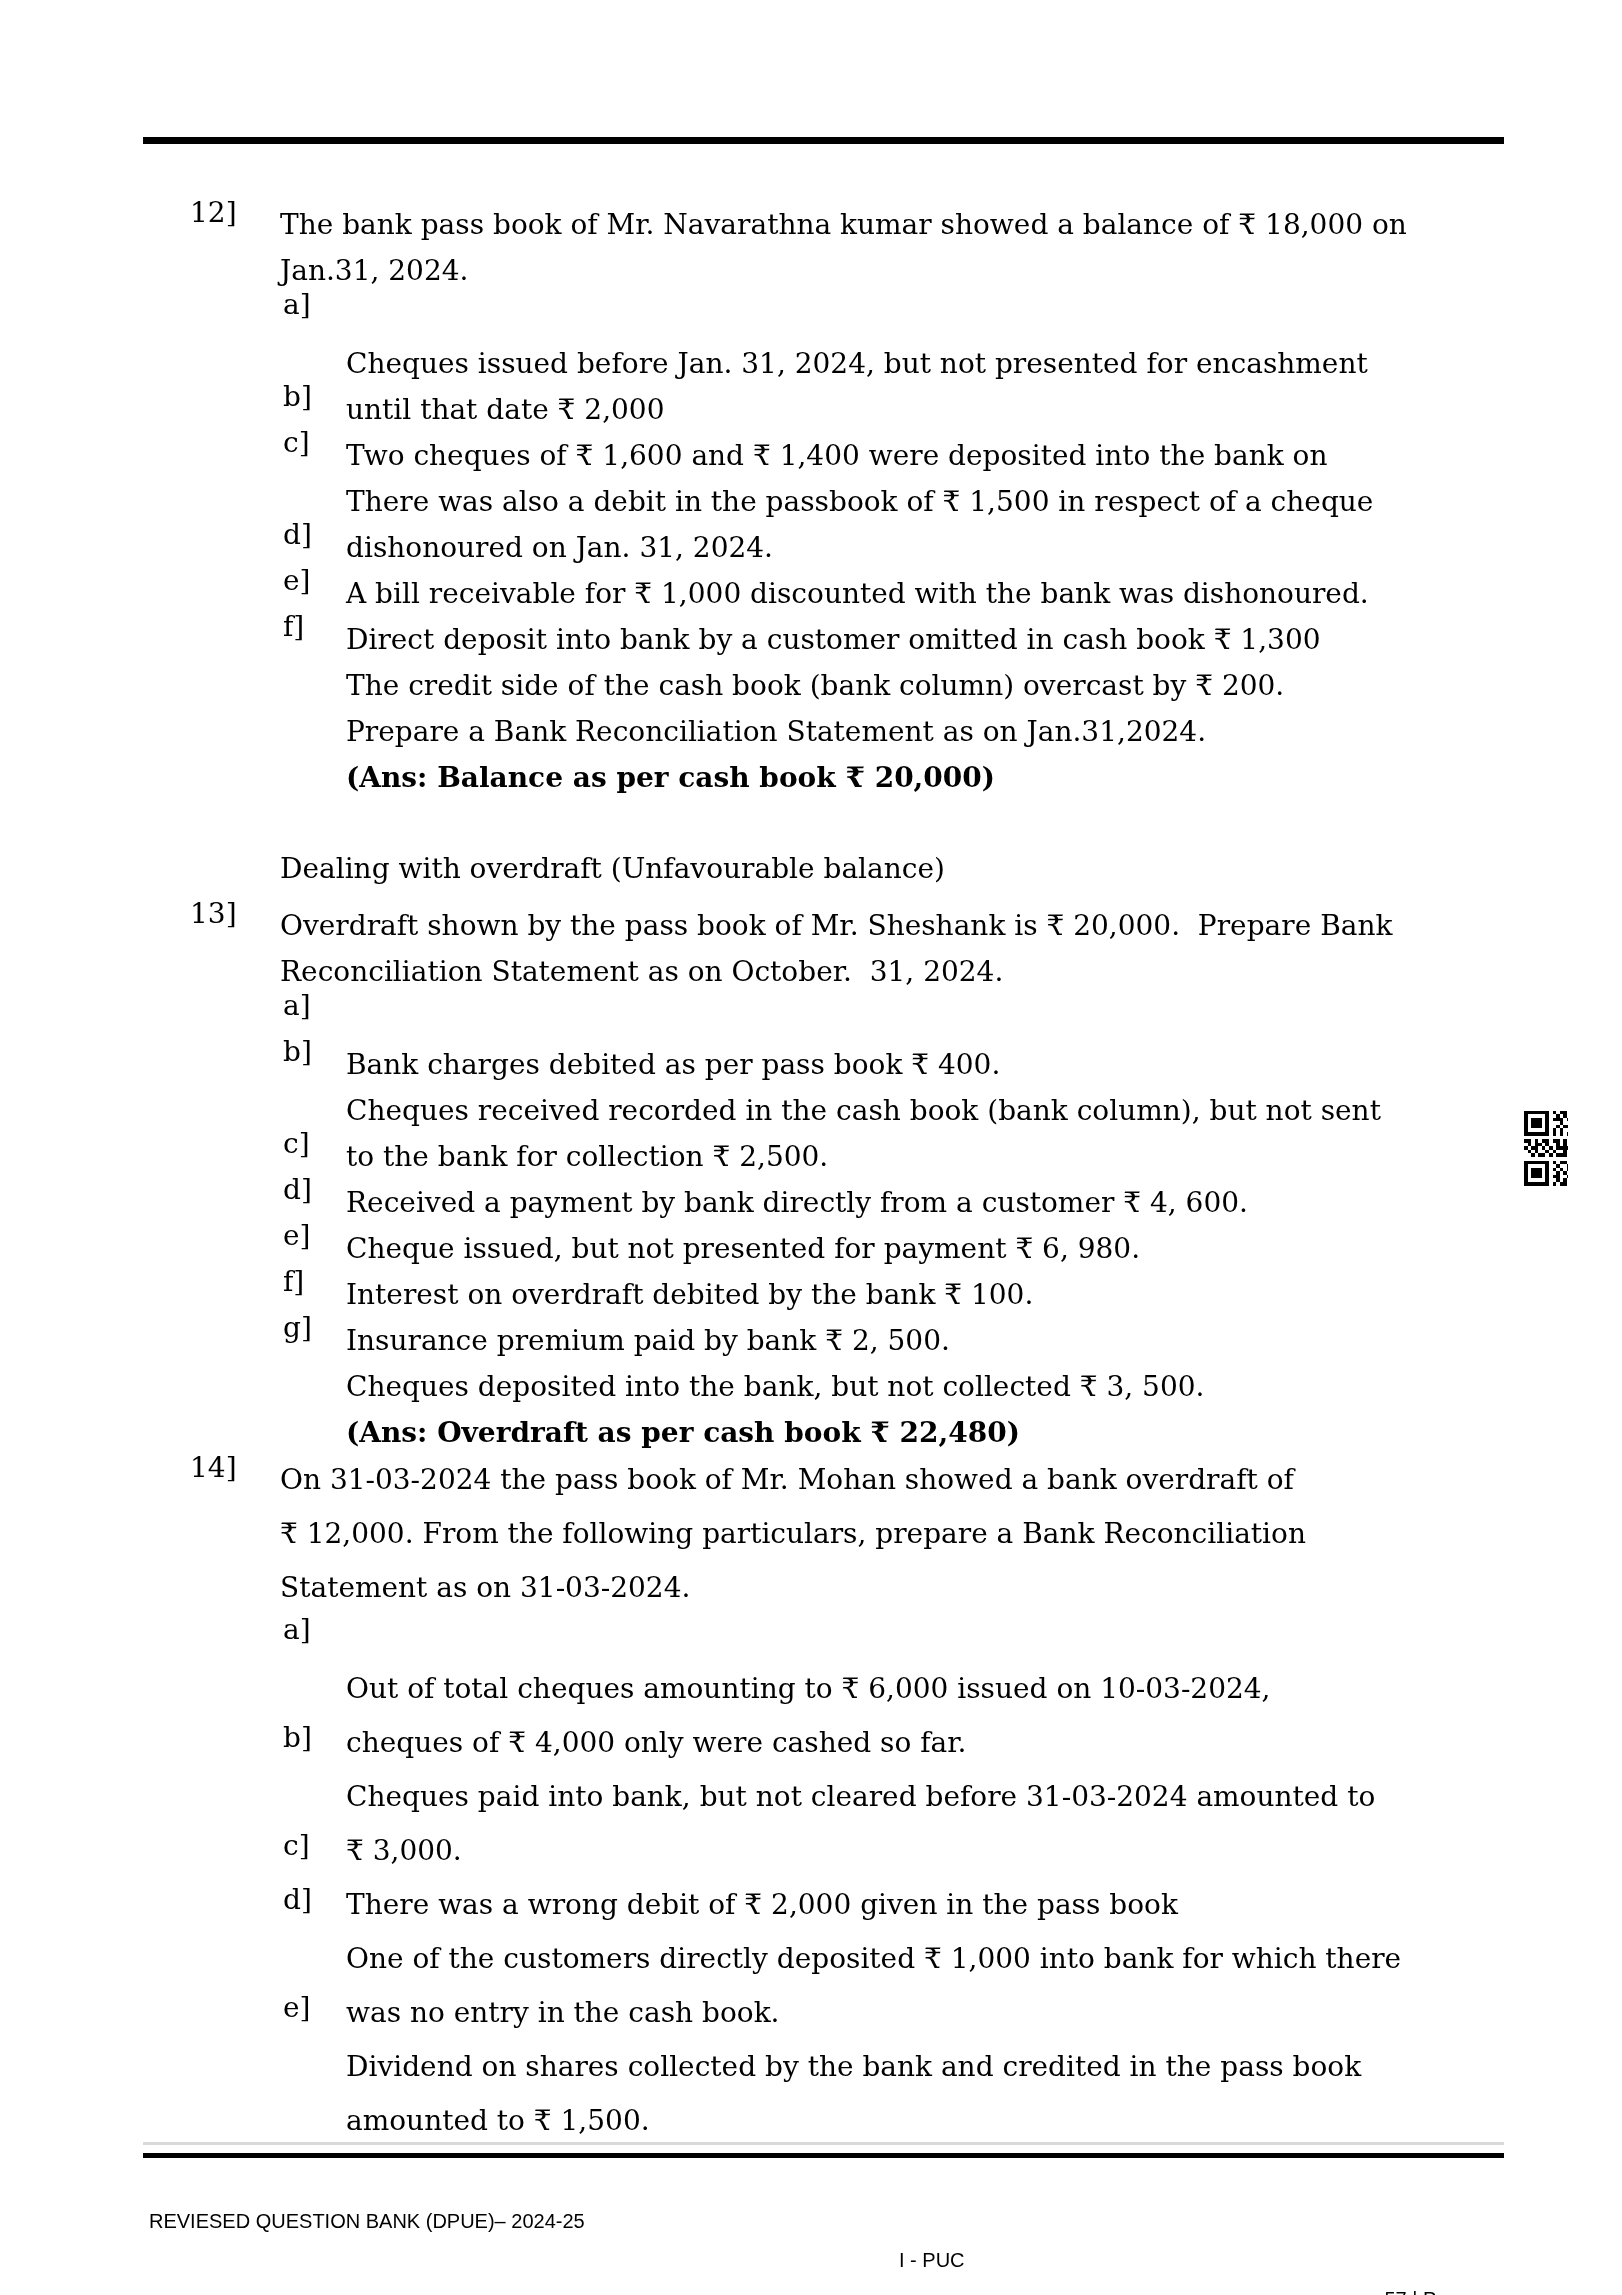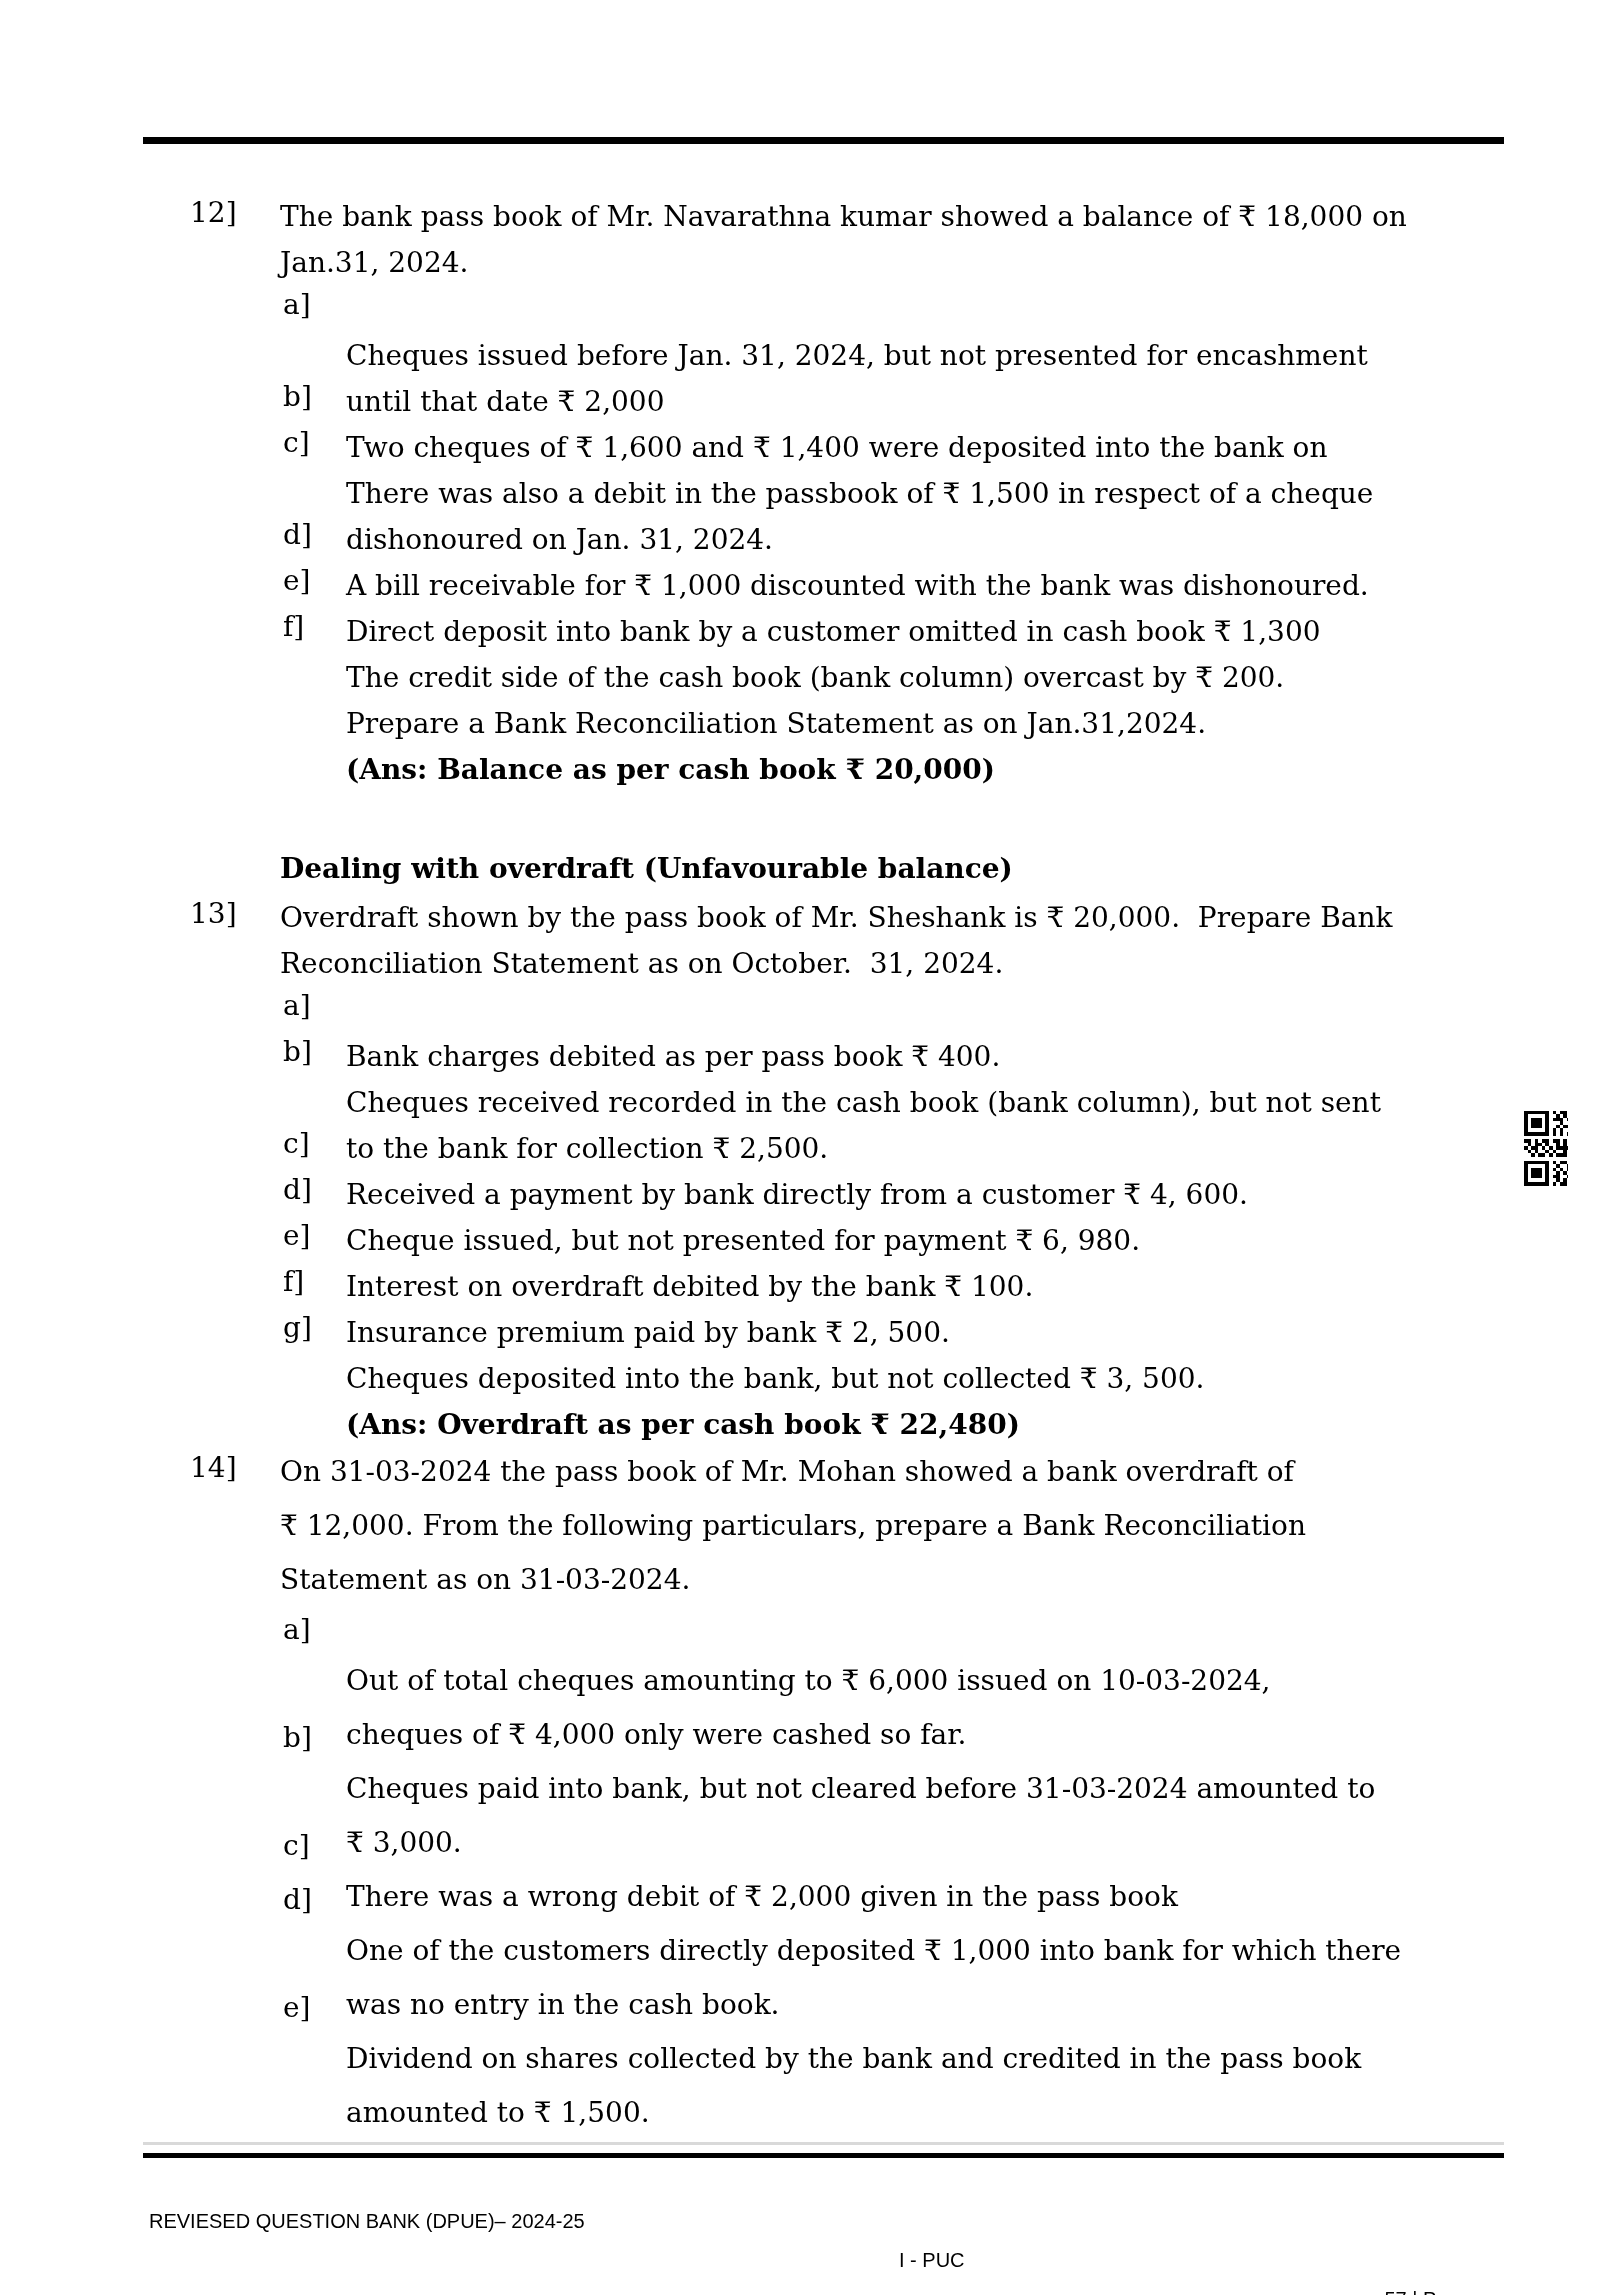--- a/index.html
+++ b/index.html
@@ -18,25 +18,25 @@
   .block{position:absolute;left:0;width:1622px;}
   .b12{top:190px;}
   .bh13{top:846px;}
   .b13{top:891px;}
   .b14{top:1441px;}
   .line{position:relative;height:46px;line-height:46px;font-size:28px;white-space:pre;}
   .b14 .line{height:54px;line-height:54px;}
   .lbl{position:absolute;top:0;}
   .lbl.num{left:190px;}
   .lbl.letter{left:283px;}
-  .txt{position:absolute;top:4px;}
+  .txt{position:absolute;top:12px;}
   .txt.main{left:280px;}
   .txt.sub{left:346px;margin-top:47px;}
   .bold{font-weight:700;}
-  .heading{position:absolute;left:280px;top:0;height:46px;line-height:46px;font-size:28px;font-weight:700;white-space:pre;}
+  .heading{position:absolute;left:280px;top:0;height:46px;line-height:46px;font-size:28px;font-weight:400;white-space:pre;}
   .qr{position:absolute;left:1524px;top:1110px;width:75px;height:76px;}
   .footer-text{
     position:absolute;top:2163px;left:0;width:1622px;height:39px;line-height:39px;
     font-family:"Liberation Sans","DejaVu Sans",sans-serif;font-weight:400;font-size:20px;white-space:pre;
   }
   .footer-text .fl{position:absolute;left:149px;}
   .footer-text .fc{position:absolute;left:899px;}
   .footer-text .fr{position:absolute;right:136px;}
 </style>
 </head>

